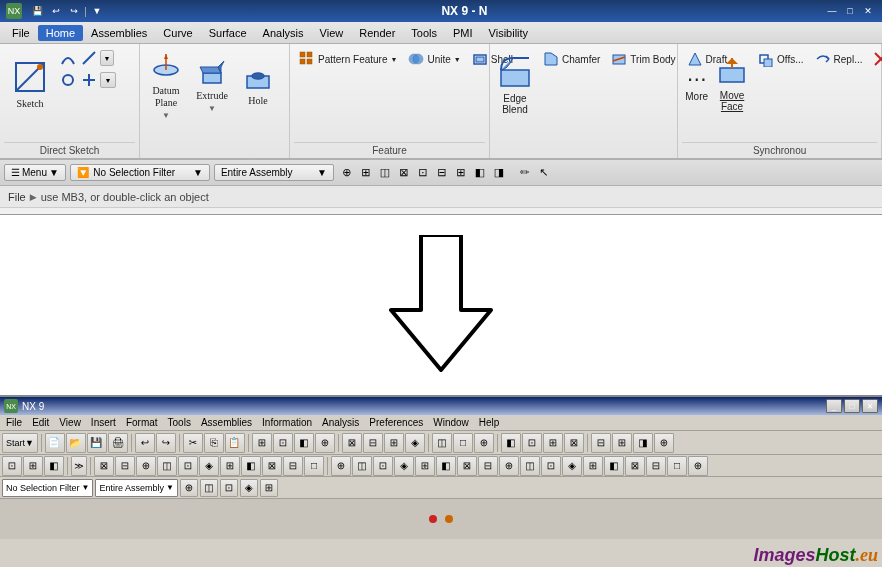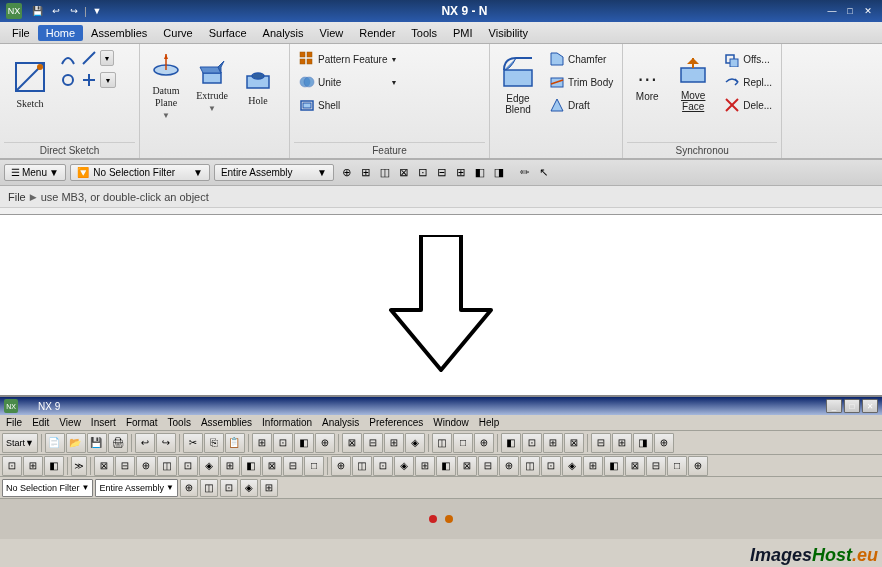--- a/index.html
+++ b/index.html
@@ -172,21 +172,21 @@
       width: 16px;
       height: 16px;
       display: flex;
       align-items: center;
       justify-content: center;
       font-size: 12px;
     }
 
     .ribbon-col {
       display: flex;
-      flex-direction: column;
+      flex-direction: row;
       justify-content: flex-start;
       gap: 1px;
       padding-top: 2px;
     }
 
     .sketch-tools-row {
       display: flex;
       flex-direction: row;
       gap: 1px;
       align-items: center;
@@ -504,27 +504,28 @@
     .watermark {
       position: absolute;
       bottom: 4px;
       right: 4px;
       font-family: Arial, sans-serif;
       font-size: 18px;
       font-weight: bold;
       font-style: italic;
     }
     .watermark-images {
-      color: #0f172a;
+      color: #701a75;
     }
     .watermark-host {
       color: #006600;
     }
     .watermark-eu {
       color: #cc6600;
+      font-family: Liberation Serif, serif;
     }
 
     
     .down-arrow-svg {
       width: 120px;
       height: 140px;
     }
   </style>
 </head>
 <body>
@@ -843,21 +844,21 @@
 
 <div class="arrow-section">
   <svg class="down-arrow-svg" viewBox="0 0 120 140" xmlns="http://www.w3.org/2000/svg">
     <polygon points="40,0 80,0 80,75 110,75 60,135 10,75 40,75" fill="white" stroke="black" stroke-width="4" stroke-linejoin="round"></polygon>
   </svg>
 </div>
 
 <div class="bottom-section">
 
   <div class="bottom-title-bar">
-    <div style="display:flex;align-items:center;gap:20px;">
+    <div style="display:flex;align-items:center;gap:4px;">
       <div style="width:14px;height:14px;background:#4a8a4a;border-radius:2px;font-size:7px;display:flex;align-items:center;justify-content:center;color:white;">NX</div>
       <span style="font-size:10px;">NX 9</span>
     </div>
     <div class="bottom-title-controls">
       <div class="win-btn">_</div>
       <div class="win-btn">□</div>
       <div class="win-btn">✕</div>
     </div>
   </div>
 

